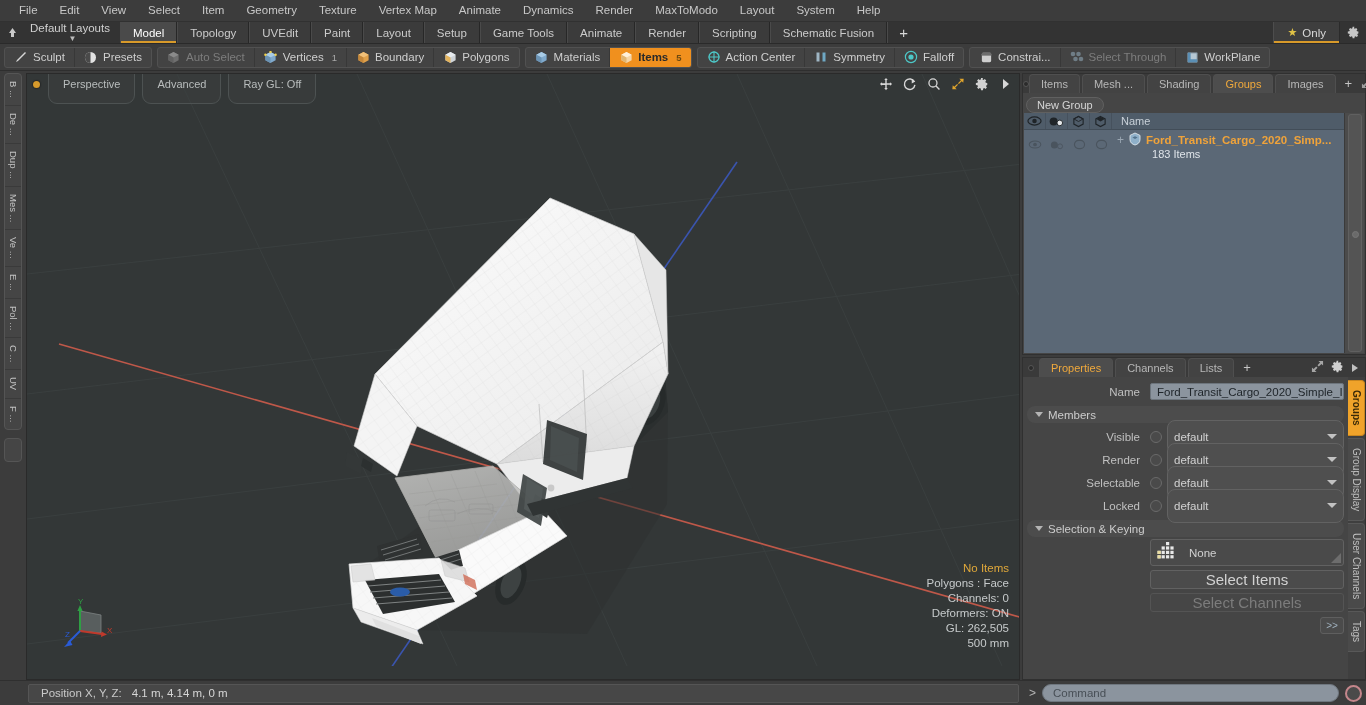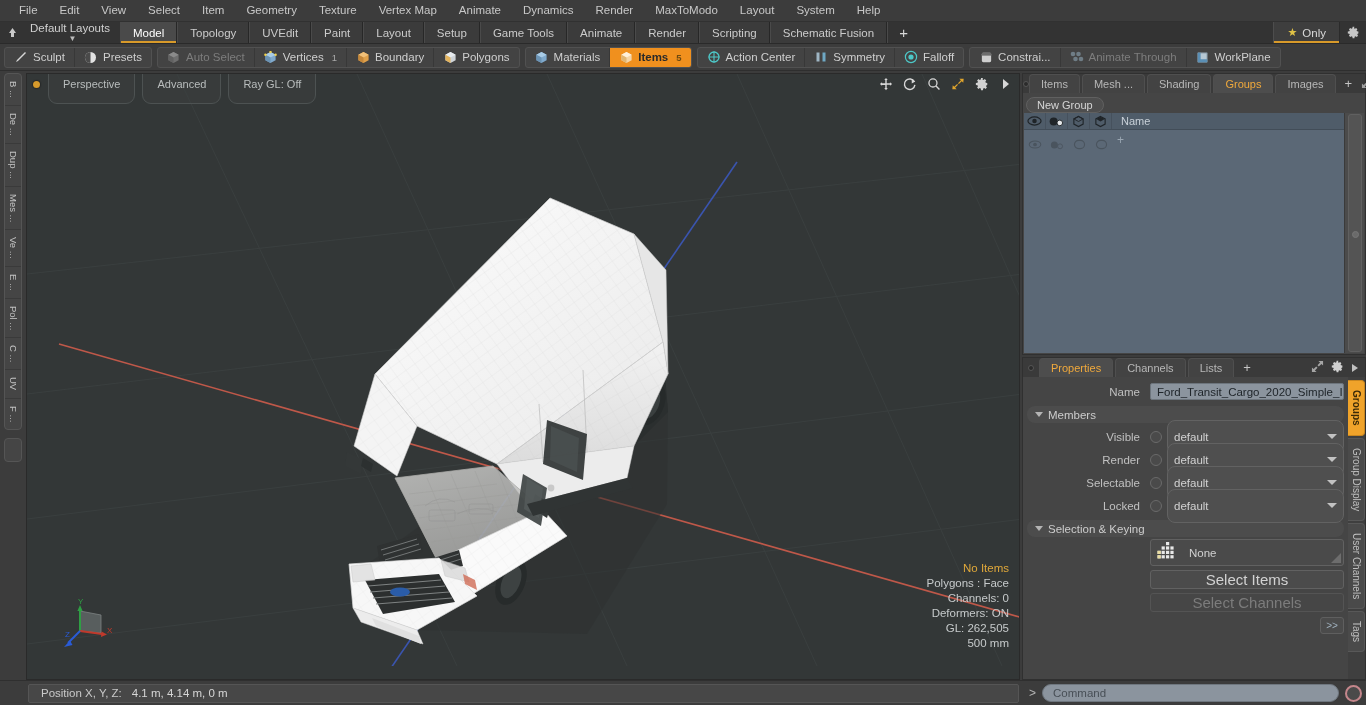--- a/index.html
+++ b/index.html
@@ -419,21 +419,21 @@
       </div>
       <div class="btn dim">
         <span class="ico">
           <svg width="14" height="12" viewBox="0 0 14 12">
               <circle cx="3" cy="3" r="2.3" fill="#6f7d86"></circle>
               <circle cx="8.5" cy="3" r="2.3" fill="#6f7d86"></circle>
               <circle cx="5.5" cy="8" r="2.3" fill="#6f7d86"></circle>
               <circle cx="11" cy="8" r="2.3" fill="#6f7d86"></circle>
             </svg>
         </span>
-        <span>Animate Through</span>
+        <span>Select Through</span>
       </div>
       <div class="btn">
         <span class="ico">
           <svg width="13" height="13" viewBox="0 0 14 14">
               <rect x="2" y="2" width="10" height="10" fill="#b6c8d4"></rect>
               <path d="M2 2h10v10H2z" fill="none" stroke="#7a8a96"></path>
               <path d="M2 12V2h3v7h7v3z" fill="#5a8fb5"></path>
             </svg>
         </span>
         <span>WorkPlane</span>
@@ -730,20 +730,32 @@
                       <rect x="1.5" y="1.5" width="11" height="9" rx="4.5" fill="none" stroke="#4a545e" stroke-width="1.2"></rect>
                     </svg>
                 </div>
                 <div class="tr-ico">
                   <svg width="13" height="11" viewBox="0 0 14 12">
                       <rect x="1.5" y="1.5" width="11" height="9" rx="4.5" fill="none" stroke="#4a545e" stroke-width="1.2"></rect>
                     </svg>
                 </div>
                 <div class="tr-main">
                   <div class="tr-plus">+</div>
+                  <div class="tr-txt">
+                    <div class="tr-name">
+                      <span>
+                        <svg width="14" height="14" viewBox="0 0 14 14">
+                            <path d="M7 1 12 3.4v4.3c0 3-2.6 4.7-5 5.3-2.4-.6-5-2.3-5-5.3V3.4z" fill="#8fb0c9" stroke="#dfe6ec" stroke-width="0.9"></path>
+                            <path d="M7 4.2 9.6 5.6 7 7 4.4 5.6z" fill="#52728c"></path>
+                          </svg>
+                      </span>
+                      <span>Ford_Transit_Cargo_2020_Simp...</span>
+                    </div>
+                    <div class="tr-sub">183 Items</div>
+                  </div>
                 </div>
               </div>
             </div>
           </div>
           <div class="tree-scroll">
             <div class="scroll-thumb"></div>
           </div>
         </div>
       </div>
 

